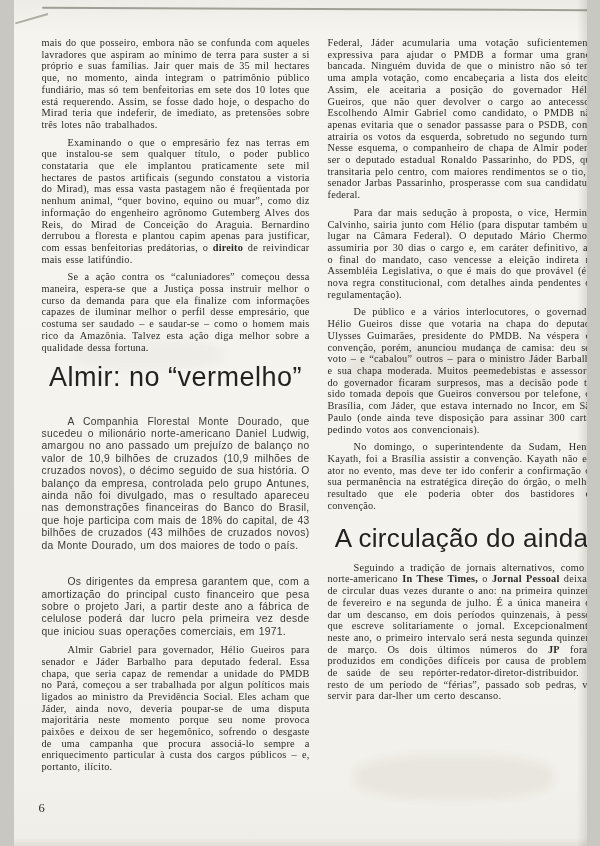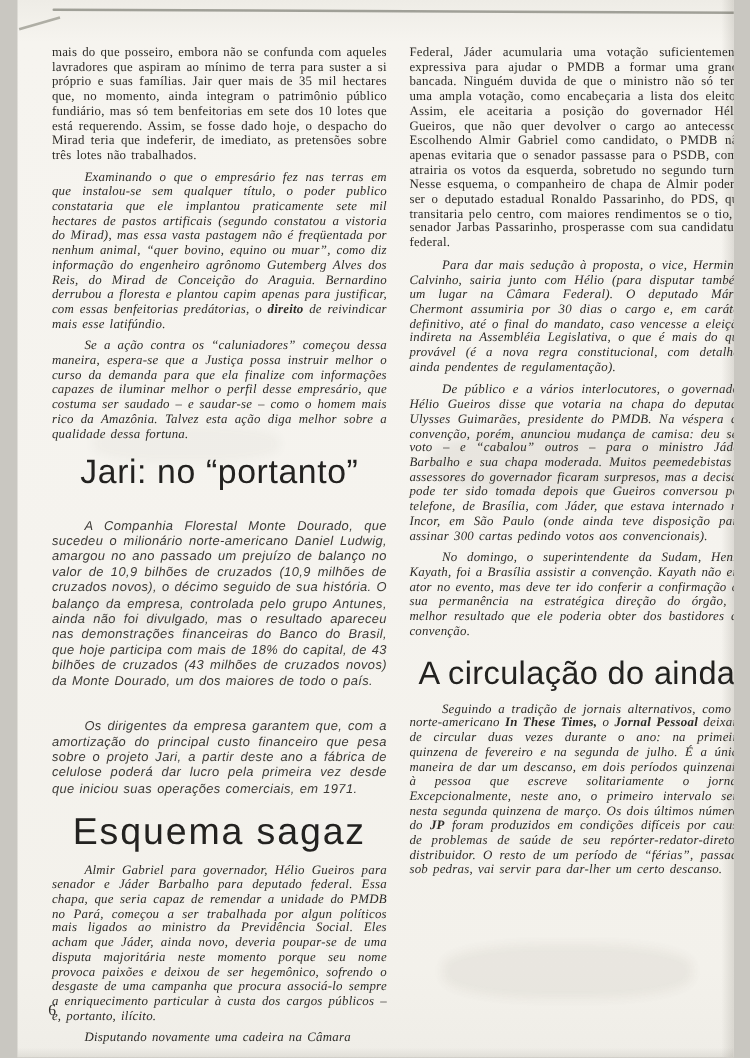--- a/index.html
+++ b/index.html
@@ -30,21 +30,21 @@
 
   .para{
     margin:6px 0 0;
     text-align:justify;
     color:#2d2b27;
     -webkit-hyphens:auto;hyphens:auto;
   }
   .column .para:first-child{margin-top:0;}
   .para.serif{font:10.3px/11.7px "Liberation Serif",serif;letter-spacing:.2px;word-spacing:1.2px;}
   .para.sans{font:10.3px/12.4px "Liberation Sans",sans-serif;letter-spacing:.3px;word-spacing:.8px;color:#3c3a36;margin-top:24px;}
-  .para.indent{text-indent:26px;font-style:italic;}
+  .para.indent{text-indent:26px;}
   .bold{font-weight:bold;}
 
   .heading{
     font-family:"Liberation Sans",sans-serif;
     font-weight:400;
     text-align:center;
     color:#232220;
     line-height:1.05;
   }
   .heading.jari{font-size:27px;margin:10px 0 5px;letter-spacing:.5px;}
@@ -66,26 +66,24 @@
   <div class="bottom-shadow"></div>
   <div class="bleed b1"></div>
   <div class="bleed b2"></div>
   <div class="bleed b3"></div>
   <div class="bleed b4"></div>
 
   <div class="column left" id="left-column">
       <p class="para serif"><span>mais do que posseiro, embora não se confunda com aqueles lavradores que aspiram ao mínimo de terra para suster a si próprio e suas famílias. Jair quer mais de 35 mil hectares que, no momento, ainda integram o patrimônio público fundiário, mas só tem benfeitorias em sete dos 10 lotes que está requerendo. Assim, se fosse dado hoje, o despacho do Mirad teria que indeferir, de imediato, as pretensões sobre três lotes não trabalhados.</span></p>
       <p class="para serif indent"><span>Examinando o que o empresário fez nas terras em que instalou-se sem qualquer título, o poder publico constataria que ele implantou praticamente sete mil hectares de pastos artificais (segundo constatou a vistoria do Mirad), mas essa vasta pastagem não é freqüentada por nenhum animal, “quer bovino, equino ou muar”, como diz informação do engenheiro agrônomo Gutemberg Alves dos Reis, do Mirad de Conceição do Araguia. Bernardino derrubou a floresta e plantou capim apenas para justificar, com essas benfeitorias predátorias, o </span><span class="bold">direito</span><span> de reivindicar mais esse latifúndio.</span></p>
       <p class="para serif indent"><span>Se a ação contra os “caluniadores” começou dessa maneira, espera-se que a Justiça possa instruir melhor o curso da demanda para que ela finalize com informações capazes de iluminar melhor o perfil desse empresário, que costuma ser saudado – e saudar-se – como o homem mais rico da Amazônia. Talvez esta ação diga melhor sobre a qualidade dessa fortuna.</span></p>
-      <div class="heading jari">Jari: no “portanto”</div>
+      <div class="heading jari">Almir: no “vermelho”</div>
       <p class="para sans indent"><span>A Companhia Florestal Monte Dourado, que sucedeu o milionário norte-americano Daniel Ludwig, amargou no ano passado um prejuízo de balanço no valor de 10,9 bilhões de cruzados (10,9 milhões de cruzados novos), o décimo seguido de sua história. O balanço da empresa, controlada pelo grupo Antunes, ainda não foi divulgado, mas o resultado apareceu nas demonstrações financeiras do Banco do Brasil, que hoje participa com mais de 18% do capital, de 43 bilhões de cruzados (43 milhões de cruzados novos) da Monte Dourado, um dos maiores de todo o país.</span></p>
       <p class="para sans indent"><span>Os dirigentes da empresa garantem que, com a amortização do principal custo financeiro que pesa sobre o projeto Jari, a partir deste ano a fábrica de celulose poderá dar lucro pela primeira vez desde que iniciou suas operações comerciais, em 1971.</span></p>
-      <div class="heading esquema">Esquema sagaz</div>
       <p class="para serif indent"><span>Almir Gabriel para governador, Hélio Gueiros para senador e Jáder Barbalho para deputado federal. Essa chapa, que seria capaz de remendar a unidade do PMDB no Pará, começou a ser trabalhada por algun políticos mais ligados ao ministro da Previdência Social. Eles acham que Jáder, ainda novo, deveria poupar-se de uma disputa majoritária neste momento porque seu nome provoca paixões e deixou de ser hegemônico, sofrendo o desgaste de uma campanha que procura associá-lo sempre a enriquecimento particular à custa dos cargos públicos – e, portanto, ilícito.</span></p>
-      <p class="para serif indent"><span>Disputando novamente uma cadeira na Câmara</span></p>
     </div>
   <div class="column right" id="right-column">
       <p class="para serif"><span>Federal, Jáder acumularia uma votação suficientemente expressiva para ajudar o PMDB a formar uma grande bancada. Ninguém duvida de que o ministro não só teria uma ampla votação, como encabeçaria a lista dos eleitos. Assim, ele aceitaria a posição do governador Hélio Gueiros, que não quer devolver o cargo ao antecessor. Escolhendo Almir Gabriel como candidato, o PMDB não apenas evitaria que o senador passasse para o PSDB, como atrairia os votos da esquerda, sobretudo no segundo turno. Nesse esquema, o companheiro de chapa de Almir poderia ser o deputado estadual Ronaldo Passarinho, do PDS, que transitaria pelo centro, com maiores rendimentos se o tio, o senador Jarbas Passarinho, prosperasse com sua candidatura federal.</span></p>
       <p class="para serif indent"><span>Para dar mais sedução à proposta, o vice, Herminio Calvinho, sairia junto com Hélio (para disputar também um lugar na Câmara Federal). O deputado Mário Chermont assumiria por 30 dias o cargo e, em caráter definitivo, até o final do mandato, caso vencesse a eleição indireta na Assembléia Legislativa, o que é mais do que provável (é a nova regra constitucional, com detalhes ainda pendentes de regulamentação).</span></p>
       <p class="para serif indent"><span>De público e a vários interlocutores, o governador Hélio Gueiros disse que votaria na chapa do deputado Ulysses Guimarães, presidente do PMDB. Na véspera da convenção, porém, anunciou mudança de camisa: deu seu voto – e “cabalou” outros – para o ministro Jáder Barbalho e sua chapa moderada. Muitos peemedebistas e assessores do governador ficaram surpresos, mas a decisão pode ter sido tomada depois que Gueiros conversou por telefone, de Brasília, com Jáder, que estava internado no Incor, em São Paulo (onde ainda teve disposição para assinar 300 cartas pedindo votos aos convencionais).</span></p>
       <p class="para serif indent"><span>No domingo, o superintendente da Sudam, Henry Kayath, foi a Brasília assistir a convenção. Kayath não era ator no evento, mas deve ter ido conferir a confirmação de sua permanência na estratégica direção do órgão, o melhor resultado que ele poderia obter dos bastidores da convenção.</span></p>
       <div class="heading circulacao">A circulação do ainda</div>
       <p class="para serif indent"><span>Seguindo a tradição de jornais alternativos, como o norte-americano </span><span class="bold">In These Times,</span><span> o </span><span class="bold">Jornal Pessoal</span><span> deixará de circular duas vezes durante o ano: na primeira quinzena de fevereiro e na segunda de julho. É a única maneira de dar um descanso, em dois períodos quinzenais, à pessoa que escreve solitariamente o jornal. Excepcionalmente, neste ano, o primeiro intervalo será nesta segunda quinzena de março. Os dois últimos números do </span><span class="bold">JP</span><span> foram produzidos em condições difíceis por causa de problemas de saúde de seu repórter-redator-diretor-distribuidor. O resto de um período de “férias”, passado sob pedras, vai servir para dar-lher um certo descanso.</span></p>
     </div>
 

